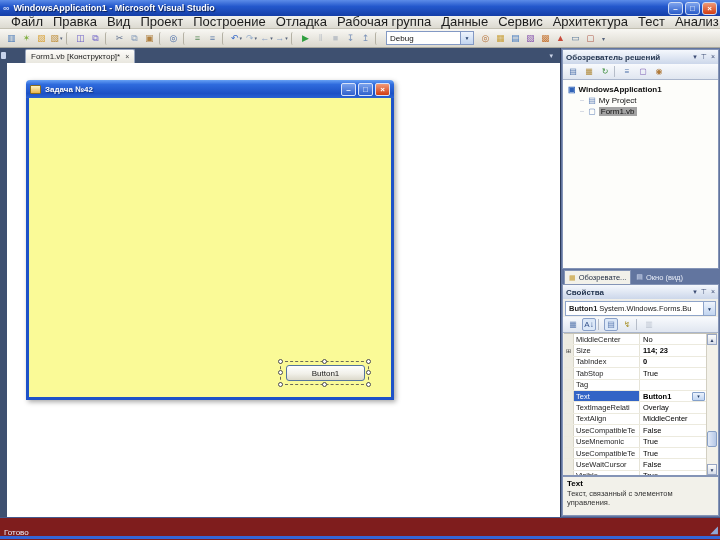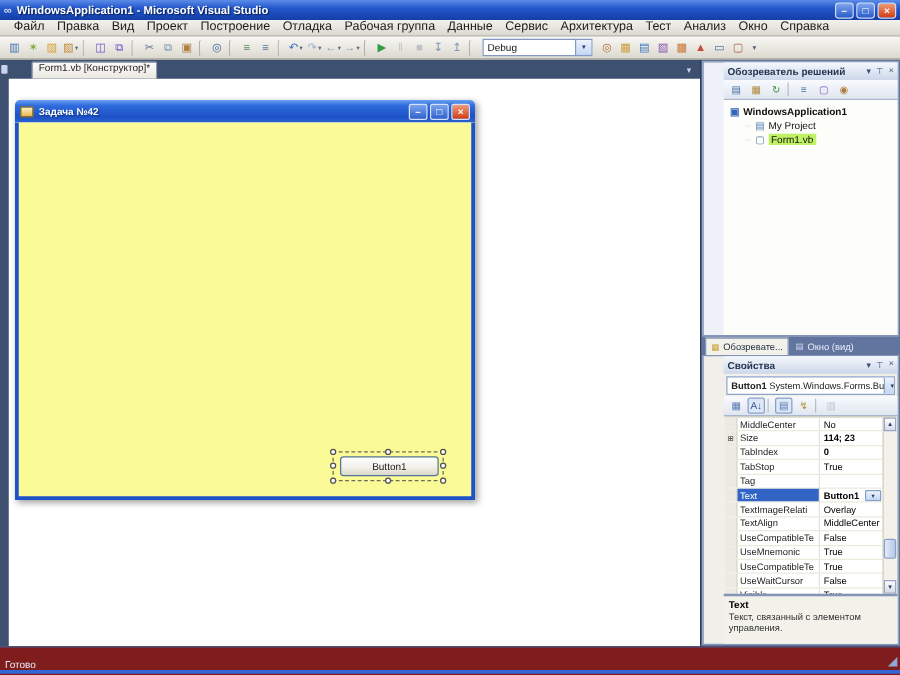--- a/index.html
+++ b/index.html
@@ -14,21 +14,21 @@
   .wtitle { color:#fff; font-weight:bold; font-size:9px; text-shadow:1px 1px 1px #0a1e52; white-space:nowrap; }
   .winbtns { margin-left:auto; display:flex; gap:2px; }
   .wbtn { width:15px; height:13px; border-radius:3px; border:1px solid #cfdcf5;
     background:linear-gradient(180deg,#7fa4ee,#2a5cc8); color:#fff; font-size:8px; line-height:11px;
     text-align:center; font-weight:bold; }
   .wbtn.close { background:linear-gradient(180deg,#f09a78,#d23d12); }
 
   
   .menubar { height:13px; background:linear-gradient(180deg,#f2f1ec,#dcdad1); border-bottom:1px solid #c2bfb2;
     display:flex; align-items:center; padding-left:6px; flex:none; }
-  .mi { font-size:10px; color:#1c1c1c; padding:0 5px; line-height:12px; white-space:nowrap; }
+  .mi { font-size:13px; color:#1c1c1c; padding:0 5px; line-height:12px; white-space:nowrap; }
 
   
   .toolbar { height:19px; background:linear-gradient(180deg,#f8f7f3,#dbd8ce); border-bottom:1px solid #a8a79e;
     display:flex; align-items:center; padding:0 4px; flex:none; }
   .tbgroup { display:flex; align-items:center; }
   .tbi { height:16px; min-width:15px; padding:0 1px; display:flex; align-items:center; justify-content:center;
     font-size:9px; border-radius:2px; }
   .tbi .g { line-height:14px; }
   .tbi .dd { display:none; }
   .tbi.dropdown .dd { display:inline; font-size:5px; color:#55627a; margin-left:1px; }
@@ -41,28 +41,28 @@
   .tboverflow { margin-left:4px; color:#55627a; font-size:6px; }
 
   
   .main { flex:1; display:flex; min-height:0; }
   .lstrip { width:7px; background:#3e5070; position:relative; flex:none; }
   .lstrip .ticon { position:absolute; top:4px; left:1px; width:5px; height:7px; background:#c8d4ec; border-radius:1px; }
 
   .docarea { flex:1; display:flex; flex-direction:column; background:#3e5070; min-width:0; }
   .tabstrip { height:15px; display:flex; align-items:flex-end; padding-left:18px; position:relative; flex:none; }
   .doctab { height:14px; background:linear-gradient(#fdfcf9,#e9e7df); border:1px solid #98a4bc; border-bottom:none;
-    border-radius:2px 2px 0 0; display:flex; align-items:center; font-size:8px; color:#222; padding:0 5px; gap:5px;flex-direction:column; }
+    border-radius:2px 2px 0 0; display:flex; align-items:center; font-size:8px; color:#222; padding:0 5px; gap:5px; }
   .doctab .x { font-size:7px; color:#444; line-height:8px; }
   .tabchevron { position:absolute; right:7px; top:4px; color:#ccd5e8; font-size:7px; }
 
   .canvas { flex:1; background:#fff; position:relative; }
 
   
-  .form { position:absolute; left:5px; top:17px; width:368px; height:320px; border-radius:4px 4px 0 0;
+  .form { position:absolute; left:19px; top:17px; width:368px; height:320px; border-radius:4px 4px 0 0;
     box-shadow:2px 2px 5px rgba(0,0,0,.35); }
   .ftitle { height:18px; border-radius:4px 4px 0 0; display:flex; align-items:center; padding:0 4px; gap:4px;
     background:linear-gradient(180deg,#66a0f4 0%,#2f6bdd 25%,#1c51c5 75%,#2a63d4 100%); }
   .ficon { width:11px; height:9px; background:linear-gradient(#fdf3c4,#e8b64c); border:1px solid #8d6e1c; border-radius:1px; }
   .ftext { color:#fff; font-size:8px; font-weight:bold; text-shadow:1px 1px 1px #12337c; }
   .fbtns { margin-left:auto; display:flex; gap:2px; }
   .fbtn { width:15px; height:13px; border-radius:2px; border:1px solid #d6e2fa; color:#fff; font-size:8px;
     line-height:11px; text-align:center; font-weight:bold; background:linear-gradient(180deg,#7aa2ec,#3061cc); }
   .fbtn.close { background:linear-gradient(180deg,#f09a78,#d23d12); }
   .fclient { position:absolute; left:0; right:0; top:18px; bottom:0; background:#fafa97;
@@ -70,39 +70,39 @@
 
   .selwrap { position:absolute; left:251px; top:263px; width:89px; height:24px; border:1px dashed #6a6a5a; }
   .hnd { position:absolute; width:5px; height:5px; background:#fff; border:1px solid #4e4e4e; border-radius:50%; }
   .btn1 { position:absolute; left:5px; top:3px; width:79px; height:16px; border:1px solid #54749e; border-radius:3px;
     background:linear-gradient(180deg,#ffffff,#f1f0e9 55%,#dcd9cb); font-size:8px; color:#1a1a1a;
     display:flex; align-items:center; justify-content:center; }
 
   
   .right { width:160px; flex:none; background:#62759f; border-left:1px solid #2c3a5a; padding:1px;
     display:flex; flex-direction:column; }
-  .panel { display:flex; flex-direction:column; border:1px solid #8494b6; background:#eef1f8; min-height:0;padding-left:16px; }
+  .panel { display:flex; flex-direction:column; border:1px solid #8494b6; background:#eef1f8; min-height:0; }
   .sepanel { height:220px; flex:none; }
   .props { flex:1; background:#f0efe9; }
   .phead { height:14px; flex:none; background:linear-gradient(180deg,#f5f8fd,#ccd7ea); display:flex; align-items:center;
     padding:0 3px; font-size:8px; font-weight:bold; color:#233550; }
   .phead .hbtns { margin-left:auto; display:flex; gap:4px; color:#3c4c74; font-size:7px; font-weight:normal; }
   .ptoolbar { height:16px; flex:none; display:flex; align-items:center; gap:2px; padding:0 3px;
     background:linear-gradient(#f8fafd,#e0e6f0); border-bottom:1px solid #aab6cc; }
   .sei { width:14px; height:13px; display:flex; align-items:center; justify-content:center; font-size:8px; border-radius:2px; }
   .sei.active { border:1px solid #89a0c8; background:#dce8f8; }
   .sei.sep { width:4px; border-left:1px solid #b6bdc9; height:11px; border-radius:0; }
   .sei.disabled .g { opacity:.55; }
 
   .tree { flex:1; background:#fdfdfa; font-size:8px; padding-top:4px; overflow:hidden; }
   .ti { display:flex; align-items:center; height:11px; padding-left:5px; gap:3px; color:#101010; white-space:nowrap; }
   .ti.root { font-weight:bold; }
   .ti.child { padding-left:17px; }
   .ti.child::before { content:"┈"; color:#b4bccf; font-size:7px; margin-right:1px; }
-  .ti.selected .lbl { background:#bef264; padding:0 2px; }
+  .ti.selected .lbl { background:#a3a3a3; padding:0 2px; }
 
   .btabs { height:15px; flex:none; display:flex; gap:1px; padding:1px 0 0 2px; }
   .btab { display:flex; align-items:center; gap:3px; font-size:7.5px; padding:0 4px; color:#e8edf8; white-space:nowrap; overflow:hidden; }
   .btab.active { background:#f2f1ea; color:#1e2a40; border:1px solid #8494b6; border-bottom:none; }
   .btab .g { font-size:7px; }
 
   .objrow { height:15px; flex:none; margin:2px 2px 1px 2px; background:#fff; border:1px solid #8ea4c9;
     display:flex; align-items:center; font-size:7.5px; padding-left:3px; white-space:nowrap; overflow:hidden; color:#222; }
   .objrow b { margin-right:2px; }
   .objrow .carr { margin-left:auto; width:12px; align-self:stretch; flex:none; background:linear-gradient(#eef4fd,#c2d5f0);

